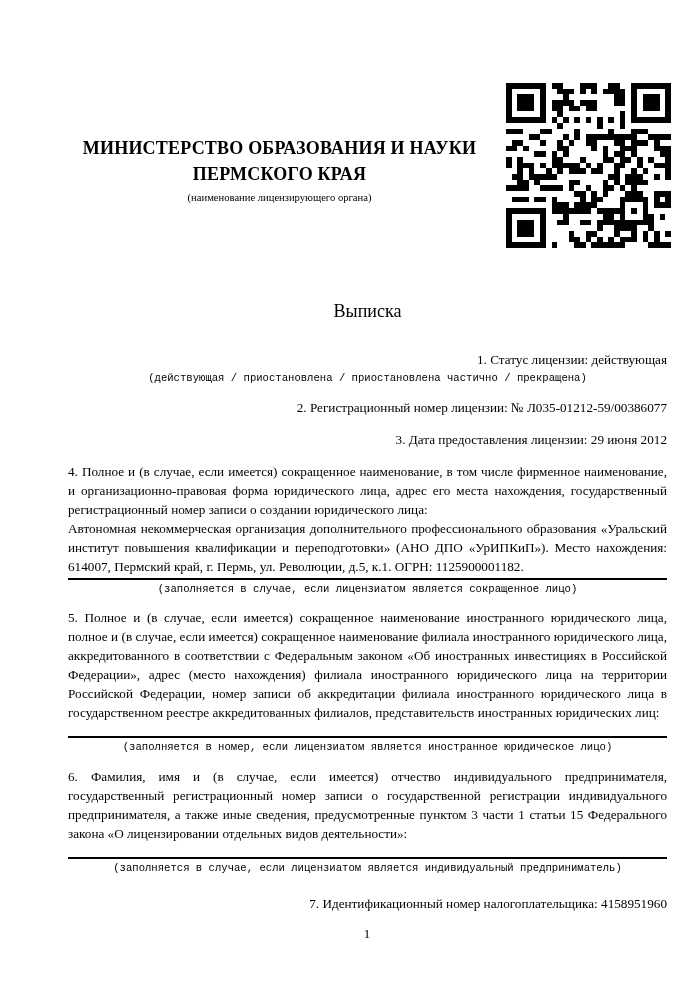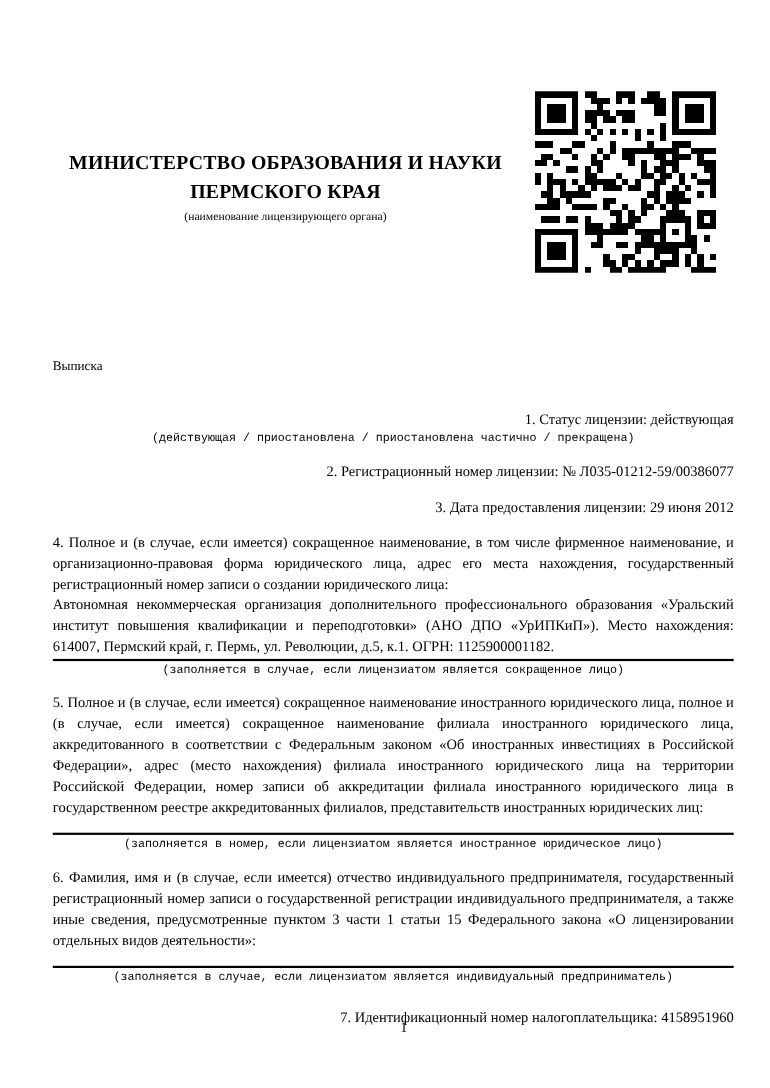--- a/index.html
+++ b/index.html
@@ -11,21 +11,21 @@
     position: relative;
     width: 700px;
     height: 989px;
     background: #ffffff;
     color: #000000;
     font-family: "Liberation Serif", "DejaVu Serif", serif;
     overflow: hidden;
   }
   .content {
     position: relative;
-    padding: 0 33px 0 48px; 
+    padding: 0 33px 0 68px; 
   }
   
   .header {
     position: relative;
     height: 248px;
   }
   .ministry {
     position: absolute;
     left: 0;
     top: 135px;
@@ -46,22 +46,23 @@
   .qr {
     position: absolute;
     left: 438px;
     top: 83px;
     width: 165px;
     height: 165px;
     shape-rendering: crispEdges;
   }
   
   .doc-title {
-    margin-top: 76px;
-    font-size: 12px;
+    margin-top: 55px;
+    text-align: center;
+    font-size: 18px;
     line-height: 17px;
   }
   
   .items { }
   .item { margin-top: 13px; }
   .item:first-child { margin-top: 30px; }
   .item:last-child { margin-top: 20px; }
   .para {
     font-size: 13.2px;
     line-height: 19px;

